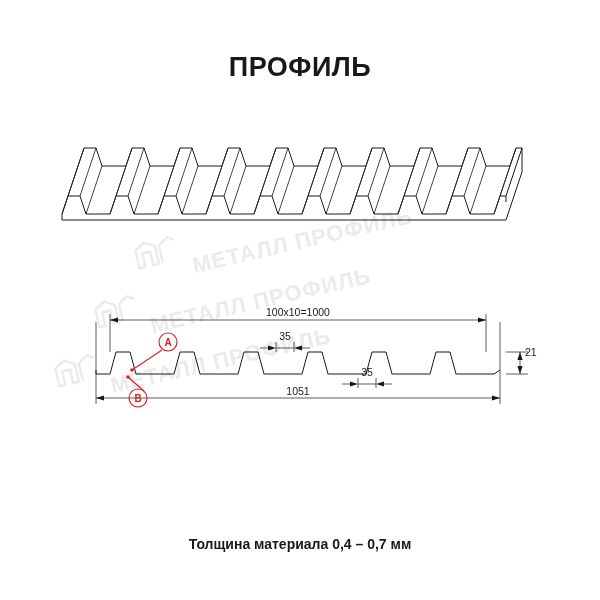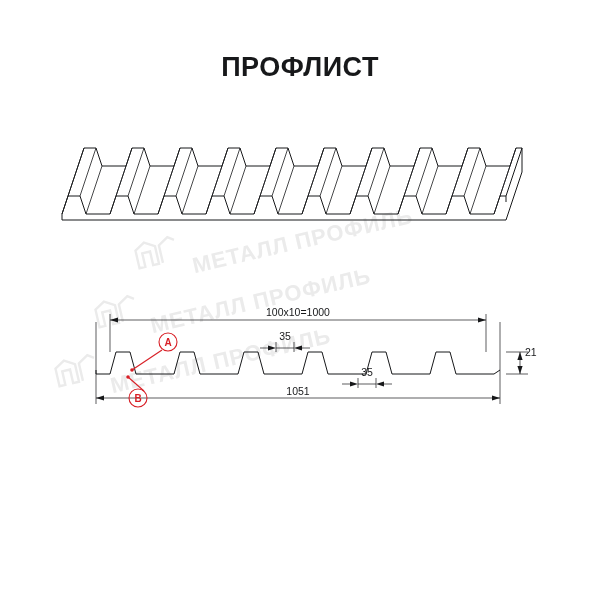--- a/index.html
+++ b/index.html
@@ -64,21 +64,21 @@
   .dim { fill: none; stroke: #17181a; stroke-width: 0.7; }
   .red { stroke: #d81f26; fill: none; stroke-width: 1.1; }
   .red-t { fill: #d81f26; font-size: 10px; font-weight: bold; font-family: "Liberation Sans", sans-serif; }
   .dt { fill: #17181a; font-size: 10.5px; font-family: "Liberation Sans", sans-serif; }
 </style>
 </head>
 <body>
 
 <div class="page">
 
-  <div class="title">ПРОФЛИСТ</div>
+  <div class="title">ПРОФИЛЬ</div>
 
   <div class="wm wm1">
     <div class="wm-text">МЕТАЛЛ ПРОФИЛЬ</div>
   </div>
   <div class="wm wm2">
     <div class="wm-text">МЕТАЛЛ ПРОФИЛЬ</div>
   </div>
   <div class="wm wm3">
     <div class="wm-text">МЕТАЛЛ ПРОФИЛЬ</div>
   </div>
@@ -255,13 +255,14 @@
       </g>
       <g>
         <circle class="red" cx="68" cy="98" r="9"></circle>
         <text class="red-t" x="68" y="102" text-anchor="middle">B</text>
         <path class="red" d="M74 91 L58 77"></path>
         <circle cx="58" cy="77" r="1.8" fill="#d81f26" stroke="none"></circle>
       </g>
     </svg>
   </div>
 
+  <div class="footer-note">Толщина материала 0,4 – 0,7 мм</div>
 </div>
 
 </body></html>

